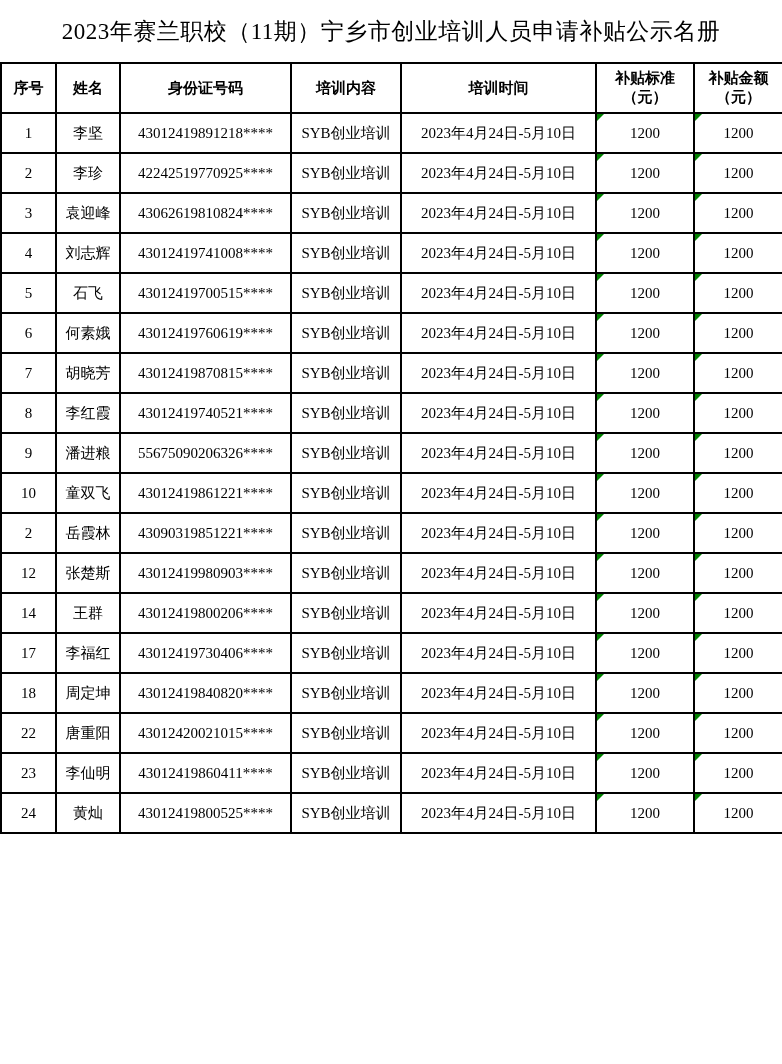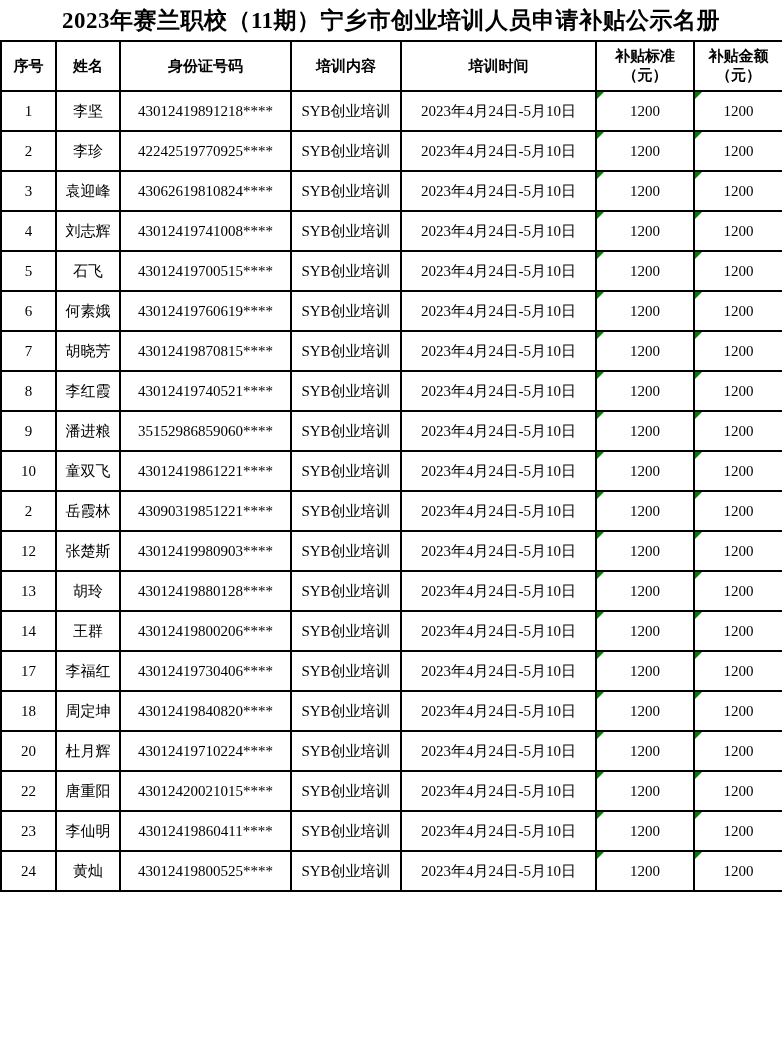--- a/index.html
+++ b/index.html
@@ -6,26 +6,26 @@
   html, body { margin: 0; padding: 0; background: #ffffff; }
   body {
     width: 782px;
     height: 1064px;
     font-family: "Liberation Serif", "DejaVu Serif", serif;
     color: #000000;
     overflow: hidden;
   }
   .page { width: 782px; }
   .title {
-    height: 40px;
+    height: 62px;
     display: flex;
     align-items: center;
     justify-content: center;
     font-size: 23px;
-    font-weight: bold;
+    font-weight: normal;
     letter-spacing: 0.5px;
     white-space: nowrap;
   }
   table.roster {
     width: 782px;
     border-collapse: collapse;
     table-layout: fixed;
   }
   table.roster th,
   table.roster td {
@@ -156,21 +156,21 @@
           <td><span>李红霞</span></td>
           <td><span>43012419740521****</span></td>
           <td><span>SYB创业培训</span></td>
           <td><span>2023年4月24日-5月10日</span></td>
           <td><span class="flag"></span><span>1200</span></td>
           <td><span class="flag"></span><span>1200</span></td>
         </tr>
         <tr>
           <td><span>9</span></td>
           <td><span>潘进粮</span></td>
-          <td><span>35152986859060****</span></td>
+          <td><span>55675090206326****</span></td>
           <td><span>SYB创业培训</span></td>
           <td><span>2023年4月24日-5月10日</span></td>
           <td><span class="flag"></span><span>1200</span></td>
           <td><span class="flag"></span><span>1200</span></td>
         </tr>
         <tr>
           <td><span>10</span></td>
           <td><span>童双飞</span></td>
           <td><span>43012419861221****</span></td>
           <td><span>SYB创业培训</span></td>
@@ -190,29 +190,20 @@
         <tr>
           <td><span>12</span></td>
           <td><span>张楚斯</span></td>
           <td><span>43012419980903****</span></td>
           <td><span>SYB创业培训</span></td>
           <td><span>2023年4月24日-5月10日</span></td>
           <td><span class="flag"></span><span>1200</span></td>
           <td><span class="flag"></span><span>1200</span></td>
         </tr>
         <tr>
-          <td><span>13</span></td>
-          <td><span>胡玲</span></td>
-          <td><span>43012419880128****</span></td>
-          <td><span>SYB创业培训</span></td>
-          <td><span>2023年4月24日-5月10日</span></td>
-          <td><span class="flag"></span><span>1200</span></td>
-          <td><span class="flag"></span><span>1200</span></td>
-        </tr>
-        <tr>
           <td><span>14</span></td>
           <td><span>王群</span></td>
           <td><span>43012419800206****</span></td>
           <td><span>SYB创业培训</span></td>
           <td><span>2023年4月24日-5月10日</span></td>
           <td><span class="flag"></span><span>1200</span></td>
           <td><span class="flag"></span><span>1200</span></td>
         </tr>
         <tr>
           <td><span>17</span></td>
@@ -220,29 +211,20 @@
           <td><span>43012419730406****</span></td>
           <td><span>SYB创业培训</span></td>
           <td><span>2023年4月24日-5月10日</span></td>
           <td><span class="flag"></span><span>1200</span></td>
           <td><span class="flag"></span><span>1200</span></td>
         </tr>
         <tr>
           <td><span>18</span></td>
           <td><span>周定坤</span></td>
           <td><span>43012419840820****</span></td>
-          <td><span>SYB创业培训</span></td>
-          <td><span>2023年4月24日-5月10日</span></td>
-          <td><span class="flag"></span><span>1200</span></td>
-          <td><span class="flag"></span><span>1200</span></td>
-        </tr>
-        <tr>
-          <td><span>20</span></td>
-          <td><span>杜月辉</span></td>
-          <td><span>43012419710224****</span></td>
           <td><span>SYB创业培训</span></td>
           <td><span>2023年4月24日-5月10日</span></td>
           <td><span class="flag"></span><span>1200</span></td>
           <td><span class="flag"></span><span>1200</span></td>
         </tr>
         <tr>
           <td><span>22</span></td>
           <td><span>唐重阳</span></td>
           <td><span>43012420021015****</span></td>
           <td><span>SYB创业培训</span></td>

